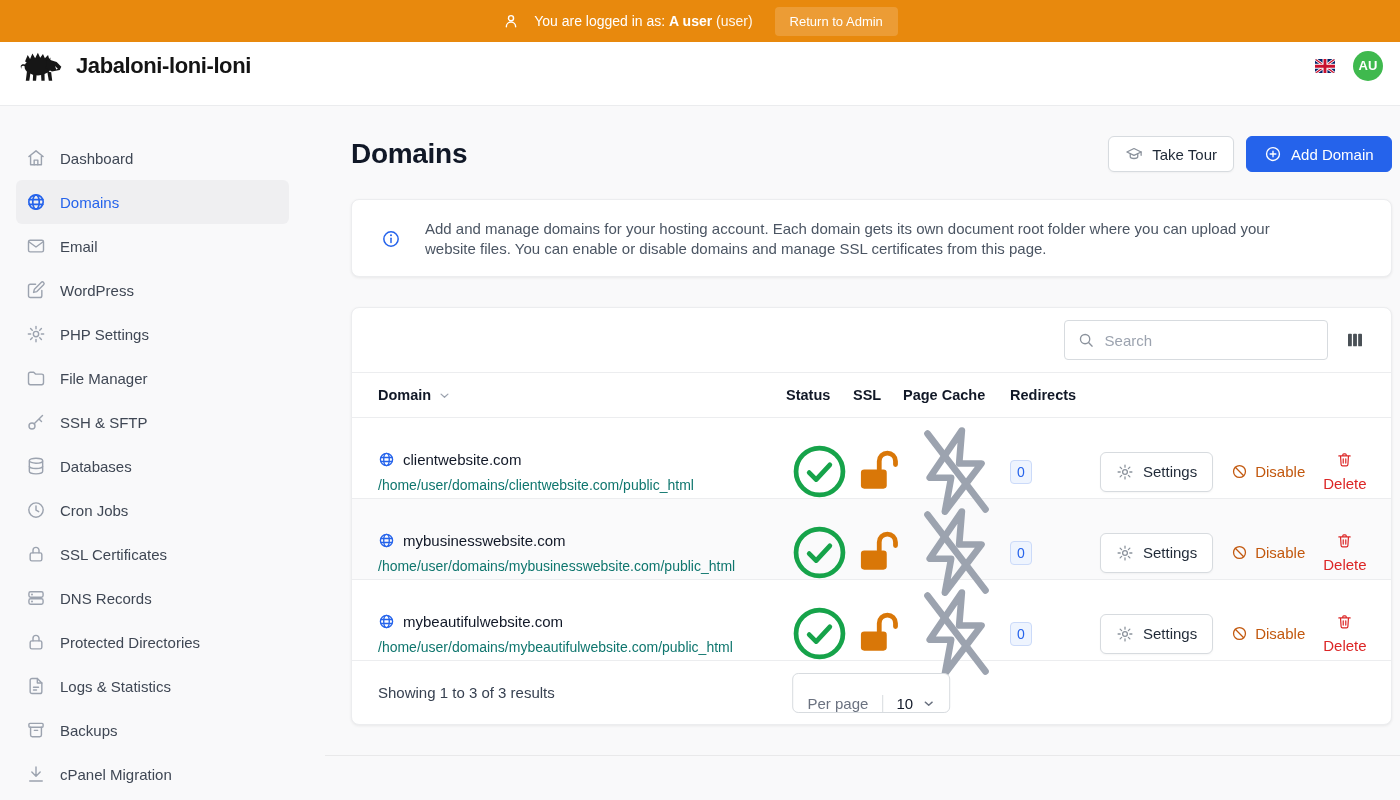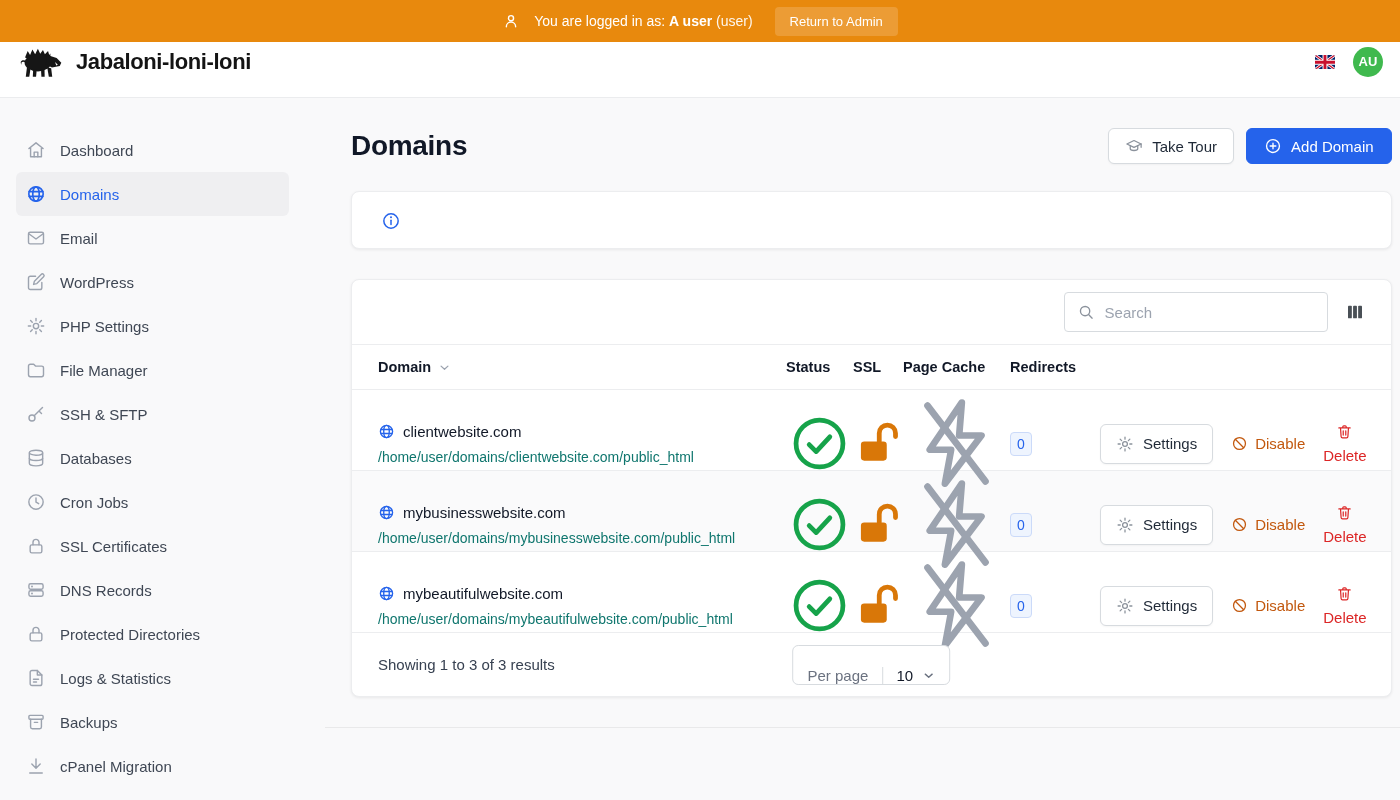--- a/index.html
+++ b/index.html
@@ -9,21 +9,21 @@
   .glyph svg { width:100%; height:100%; }
 
   
   .banner { height:42px; background:var(--banner_orange,#E8890D); display:flex; align-items:center; justify-content:center; gap:14px; color:#fff; font-size:14px; }
   .banner .glyph { width:18px; height:18px; color:#fff; }
   .banner .msg b { font-weight:700; }
   .banner .role { color:rgba(255,255,255,.93); }
   .banner-btn { margin-left:8px; background:rgba(255,255,255,.17); border:none; color:#fff; font-size:13px; font-family:inherit; padding:7px 15px; border-radius:4px; cursor:pointer; }
 
   
-  .header { height:56px; background:#fff; border-bottom:1px solid #EBECEE; display:flex; align-items:center; padding:0 17px 16px 16px; }
+  .header { height:64px; background:#fff; border-bottom:1px solid #EBECEE; display:flex; align-items:center; padding:0 17px 16px 16px; }
   .logo { width:50px; height:38px; margin-right:10px; }
   .brand { font-size:22px; font-weight:800; letter-spacing:-.4px; color:#141414; }
   .header-right { margin-left:auto; display:flex; align-items:center; gap:18px; }
   .flag { width:20px; height:14px; border-radius:2px; overflow:hidden; display:inline-block; cursor:pointer; }
   .avatar { width:30px; height:30px; border-radius:50%; background:var(--avatar_green,#3FB94E); color:#fff; font-size:13px; font-weight:700; display:flex; align-items:center; justify-content:center; cursor:pointer; }
 
   
   .layout { display:flex; height:694px; }
   .sidebar { width:320px; padding-top:30px; flex:none; }
   .nav-item { display:flex; align-items:center; gap:14px; height:44px; padding:0 10px; margin:0 31px 0 16px; border-radius:6px; font-size:15px; color:#3F4754; cursor:pointer; }
@@ -308,20 +308,21 @@
 
     <div class="card info-card">
       <span class="glyph">
           <svg viewBox="0 0 24 24" fill="none" stroke="currentColor" stroke-width="1.8" stroke-linecap="round">
             <circle cx="12" cy="12" r="8.6"></circle>
             <path d="M12 11v5.2"></path>
             <path d="M12 7.6h.01" stroke-width="2.4"></path>
           </svg>
         </span>
       <div>
+        <div class="info-body">Add and manage domains for your hosting account. Each domain gets its own document root folder where you can upload your website files. You can enable or disable domains and manage SSL certificates from this page.</div>
       </div>
     </div>
 
     <div class="card table-card">
       <div class="toolbar">
         <div class="search-box">
           <span class="glyph">
               <svg viewBox="0 0 24 24" fill="none" stroke="currentColor" stroke-width="1.8" stroke-linecap="round">
                 <circle cx="10.8" cy="10.8" r="6.2"></circle>
                 <path d="m15.4 15.4 4.8 4.8"></path>

